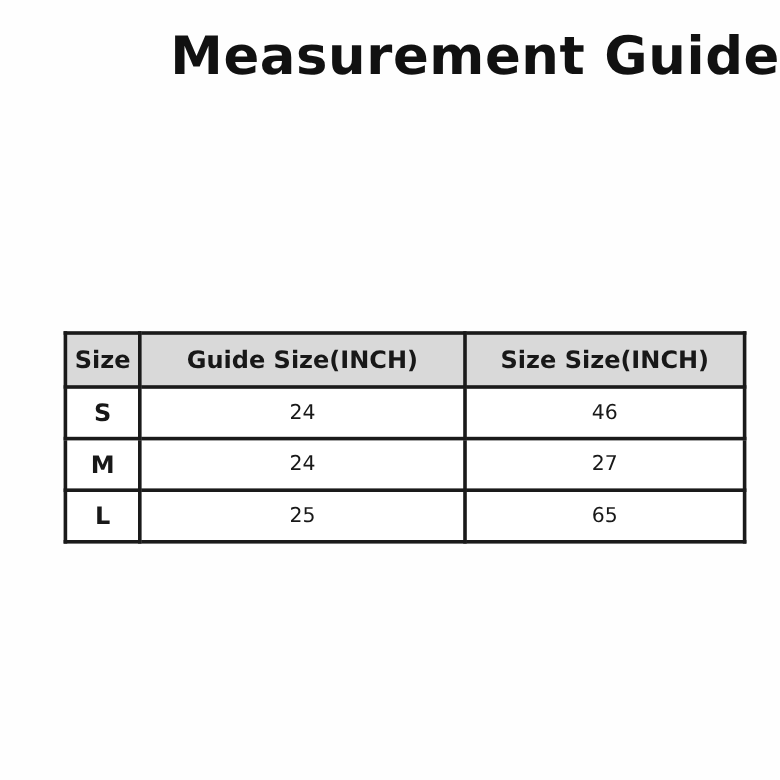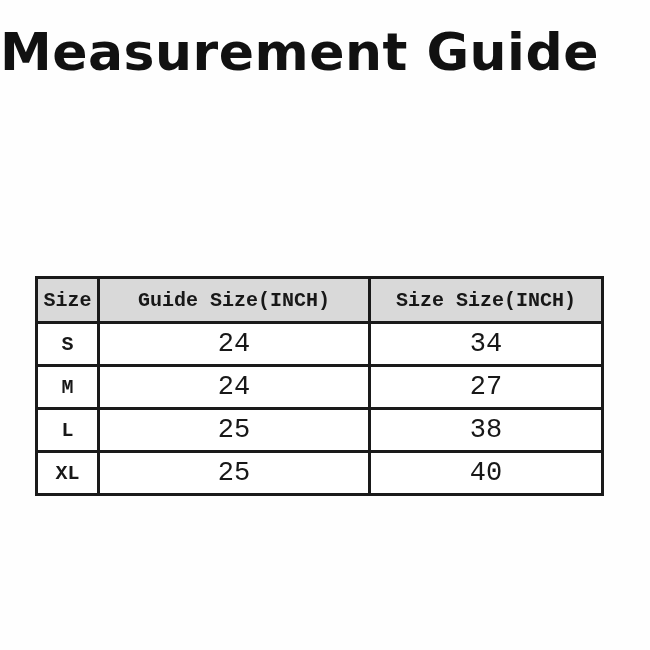--- a/index.html
+++ b/index.html
@@ -9,52 +9,51 @@
     font-family: "DejaVu Sans", "Liberation Sans", sans-serif;
     overflow: hidden;
   }
   .page {
     position: relative;
     width: 650px; height: 650px;
     background: #fefefe;
   }
   .title {
     position: absolute;
-    top: 22px; left: 0; right: 0;
-    text-align: left;
-    font-size: 52px;
+    top: 22px; left: 12px; right: 0;
+    text-align: right;
+    font-size: 44px;
     font-weight: bold;
     letter-spacing: 0.5px;
     color: #111111;
   }
   table.size-table {
     position: absolute;
-    left: 35px; top: 276px;
+    left: 53px; top: 276px;
     width: 566px;
     border-collapse: collapse;
     table-layout: fixed;
     background: #ffffff;
-    font-family: Liberation Mono, monospace;
   }
   table.size-table th, table.size-table td {
     border: 3px solid #1a1a1a;
     text-align: center;
     vertical-align: middle;
     color: #181818;
   }
   table.size-table th {
     background: #d9d9d9;
     height: 45px;
     font-size: 20px;
     font-weight: bold;
   }
   table.size-table td {
     background: #ffffff;
     height: 43px;
-    font-size: 27px;
+    font-size: 17px;
     font-weight: normal;
   }
   table.size-table td.size-cell {
     font-size: 20px;
     font-weight: bold;
   }
   col.c-size   { width: 62px; }
   col.c-length { width: 271px; }
   col.c-bust   { width: 233px; }
 </style>
@@ -75,33 +74,28 @@
       <tr>
         <th>Size</th>
         <th>Guide Size(INCH)</th>
         <th>Size Size(INCH)</th>
       </tr>
     </thead>
     <tbody>
       <tr>
         <td class="size-cell">S</td>
         <td>24</td>
-        <td>34</td>
+        <td>46</td>
       </tr>
       <tr>
         <td class="size-cell">M</td>
         <td>24</td>
         <td>27</td>
       </tr>
       <tr>
         <td class="size-cell">L</td>
         <td>25</td>
-        <td>38</td>
-      </tr>
-      <tr>
-        <td class="size-cell">XL</td>
-        <td>25</td>
-        <td>40</td>
+        <td>65</td>
       </tr>
     </tbody>
   </table>
 
 </div>
 
 </body></html>

